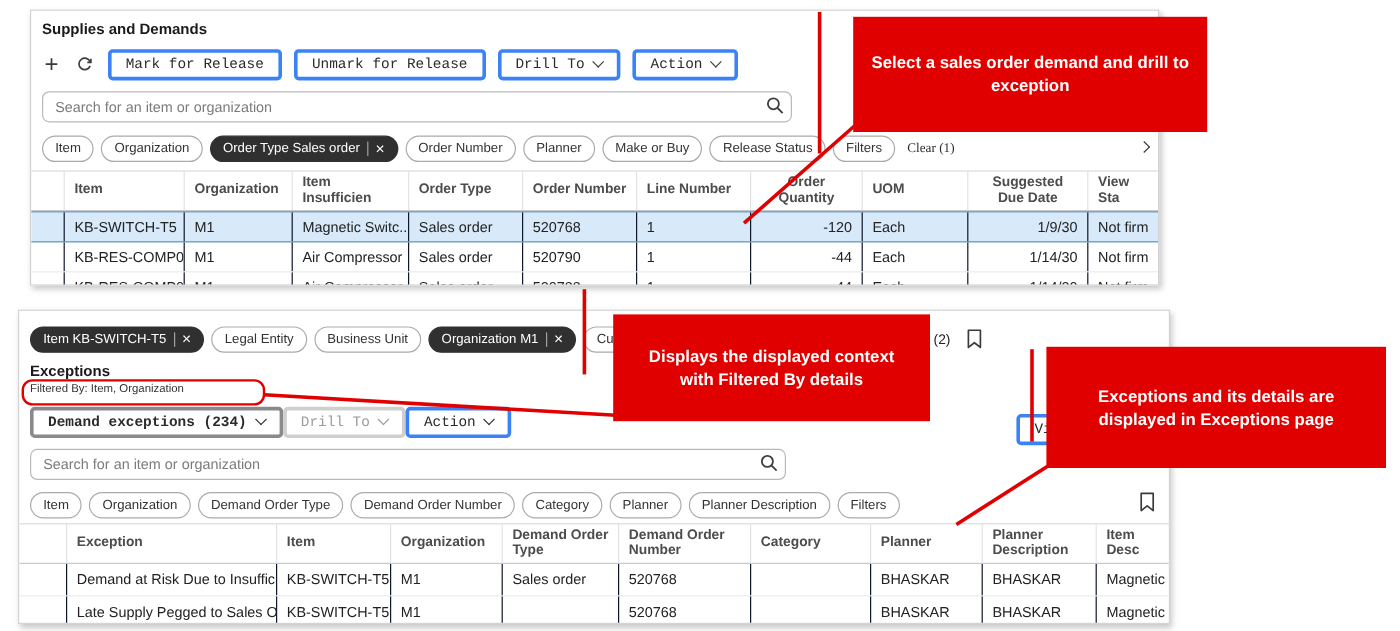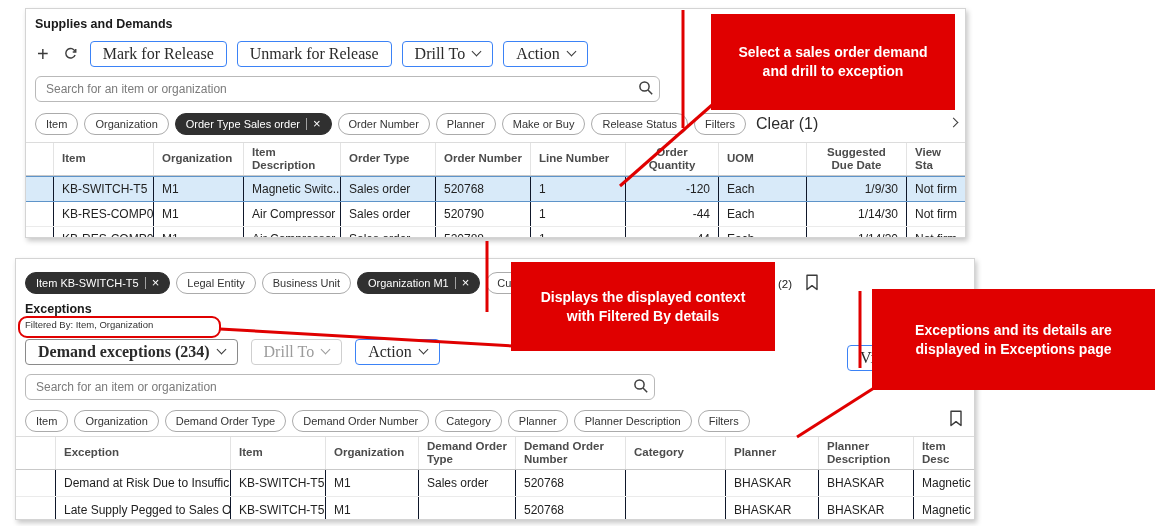--- a/index.html
+++ b/index.html
@@ -8,44 +8,44 @@
 
   .panel{position:absolute;background:#fff;border:1px solid #d4d4d4;box-shadow:2px 3px 5px rgba(0,0,0,.22);overflow:hidden;box-sizing:border-box}
   .panel-top{left:25px;top:8px;width:941px;height:230px}
   .panel-bottom{left:15px;top:258px;width:960px;height:262px}
 
   .panel-title{font-size:12.5px;font-weight:bold;color:#1a1a1a;margin:8px 0 0 9px}
   .section-title{font-size:12.5px;font-weight:bold;color:#1a1a1a;margin:8px 0 0 9px}
   .filtered-by{font-size:9.5px;color:#333;margin:3px 0 0 9px}
 
   .toolbar{display:flex;align-items:center;gap:10px;margin:9px 0 0 9px;height:27px}
-  .toolbar-bot{margin-top:8px;gap:13px}
+  .toolbar-bot{margin-top:8px;gap:0}
   .icon-btn{background:none;border:none;padding:0 2px;cursor:pointer;color:#3a3a3a;display:flex;align-items:center;font-family:inherit}
   .plus-glyph{font-size:20px;line-height:18px;color:#3a3a3a}
-  .btn{display:inline-flex;align-items:center;gap:8px;background:#fff;border:1px solid #3b82f6;border-radius:4px;height:26px;padding:0 12px;font-size:16px;color:#2b2b2b;font-family:Liberation Serif, serif;cursor:pointer;white-space:nowrap;box-sizing:border-box}
+  .btn{display:inline-flex;align-items:center;gap:8px;background:#fff;border:3px solid #3b82f6;border-radius:4px;height:26px;padding:0 12px;font-size:12px;color:#2b2b2b;font-family:Liberation Mono, monospace;cursor:pointer;white-space:nowrap;box-sizing:border-box}
   .btn-strong{font-weight:bold;border-color:#8a8a8a}
   .btn.disabled{color:#9b9b9b;border-color:#cfcfcf}
   .caret{width:6px;height:6px;border-right:1.6px solid #3a3a3a;border-bottom:1.6px solid #3a3a3a;transform:rotate(45deg);display:inline-block;margin-top:-4px}
   .btn.disabled .caret{border-color:#9b9b9b}
   .caret-right{transform:rotate(-45deg);margin-top:0}
 
   .search-wrap{position:relative;margin:9px 0 0 9px;height:26px;box-sizing:border-box}
   .search-top{width:625px}
   .search-bot{width:630px}
   .search-wrap input{width:100%;height:26px;border:1px solid #b9b9b9;border-radius:6px;padding:0 18px 0 10px;font-size:12px;font-family:inherit;color:#333;box-sizing:border-box;outline:none;background:#fff}
   .search-wrap input::placeholder{color:#7b7b7b}
   .search-btn{position:absolute;right:6px;top:4px;background:none;border:none;padding:0;cursor:pointer}
 
   .chip-row{display:flex;align-items:center;gap:6px;margin:10px 0 0 9px;height:23px}
   .ctx-row{margin-top:12px}
   .chip{display:inline-flex;align-items:center;gap:6px;border:1px solid #ababab;border-radius:12px;height:22px;padding:0 10px;font-size:11px;color:#333;background:#fff;cursor:pointer;white-space:nowrap;box-sizing:border-box}
   .chip-dark{background:#303030;border-color:#303030;color:#fff}
   .chip-divider{width:1px;height:12px;background:rgba(255,255,255,.55)}
   .chip-x{font-size:13px;line-height:1;color:#fff;cursor:pointer}
-  .clear-link{background:none;border:none;font-size:16px;color:#2b2b2b;cursor:pointer;font-family:Liberation Sans, sans-serif;padding:0 4px}
+  .clear-link{background:none;border:none;font-size:11px;color:#2b2b2b;cursor:pointer;font-family:Liberation Serif, serif;padding:0 4px}
   .chip-scroll{position:absolute;right:8px;top:110px;display:flex;align-items:center;cursor:pointer}
 
   .grid-top{display:grid;grid-template-columns:28px 100px 90px 97px 95px 95px 95px 93px 88px 100px 1fr}
   .grid-bot{display:grid;grid-template-columns:40px 175px 95px 93px 97px 110px 100px 93px 95px 1fr}
   .tbl{margin-top:7px;border-top:1px solid #dcdcdc}
   .tbl-bot{margin-top:4px}
   .t-head{height:32px;border-bottom:1px solid #c9c9c9}
   .th{display:flex;align-items:center;padding:0 8px;font-size:11.5px;font-weight:bold;color:#4c4c4c;border-right:1px solid #e3e3e3;line-height:1.15;box-sizing:border-box;overflow:hidden}
   .th.num{justify-content:flex-end;text-align:center}
   .t-head>.th:last-child{border-right:none}
@@ -57,21 +57,21 @@
   .row-h26{height:26px}
   .t-row.selected{background:#d8eaf9;border-top:1px solid #5e94c9;border-bottom:1px solid #5e94c9}
 
   .view-btn{position:absolute;left:831px;top:86px}
   .overflow-count{position:absolute;left:762px;top:19px;font-size:11.5px;color:#222}
   .bookmark-ctx{position:absolute;left:789px;top:15px;cursor:pointer;background:none;border:none;padding:0}
   .bookmark-chips{position:absolute;left:933px;top:151px;cursor:pointer;background:none;border:none;padding:0}
 
   .anno-line-svg{position:absolute;left:0;top:0;width:1167px;height:526px;pointer-events:none;z-index:30}
   .callout{position:absolute;background:#e00000;color:#fff;font-weight:bold;font-size:14px;display:flex;align-items:center;justify-content:center;text-align:center;padding:0 14px;box-sizing:border-box;z-index:40;line-height:1.35}
-  .callout-1{left:711px;top:14px;width:244px;height:96px}
+  .callout-1{left:711px;top:14px;width:295px;height:96px}
   .callout-2{left:511px;top:262px;width:264px;height:89px}
   .callout-3{left:872px;top:289px;width:283px;height:101px}
   .filtered-outline{position:absolute;left:18px;top:316px;width:203px;height:22px;border:2px solid #e00000;border-radius:9px;z-index:20;box-sizing:border-box;pointer-events:none}
 </style>
 </head>
 <body>
 
 <div class="page">
 
   <section class="panel panel-top">
@@ -126,21 +126,21 @@
     </div>
     <span class="chip-scroll">
         <span class="caret caret-right"></span>
       </span>
 
     <div class="tbl">
       <div class="t-head grid-top">
         <div class="th"></div>
         <div class="th">Item</div>
         <div class="th">Organization</div>
-        <div class="th">Item Description</div>
+        <div class="th">Item Insufficien</div>
         <div class="th">Order Type</div>
         <div class="th">Order Number</div>
         <div class="th">Line Number</div>
         <div class="th num">Order Quantity</div>
         <div class="th">UOM</div>
         <div class="th num">Suggested Due Date</div>
         <div class="th">View Sta</div>
       </div>
 
       <div class="t-row selected grid-top row-h24">

